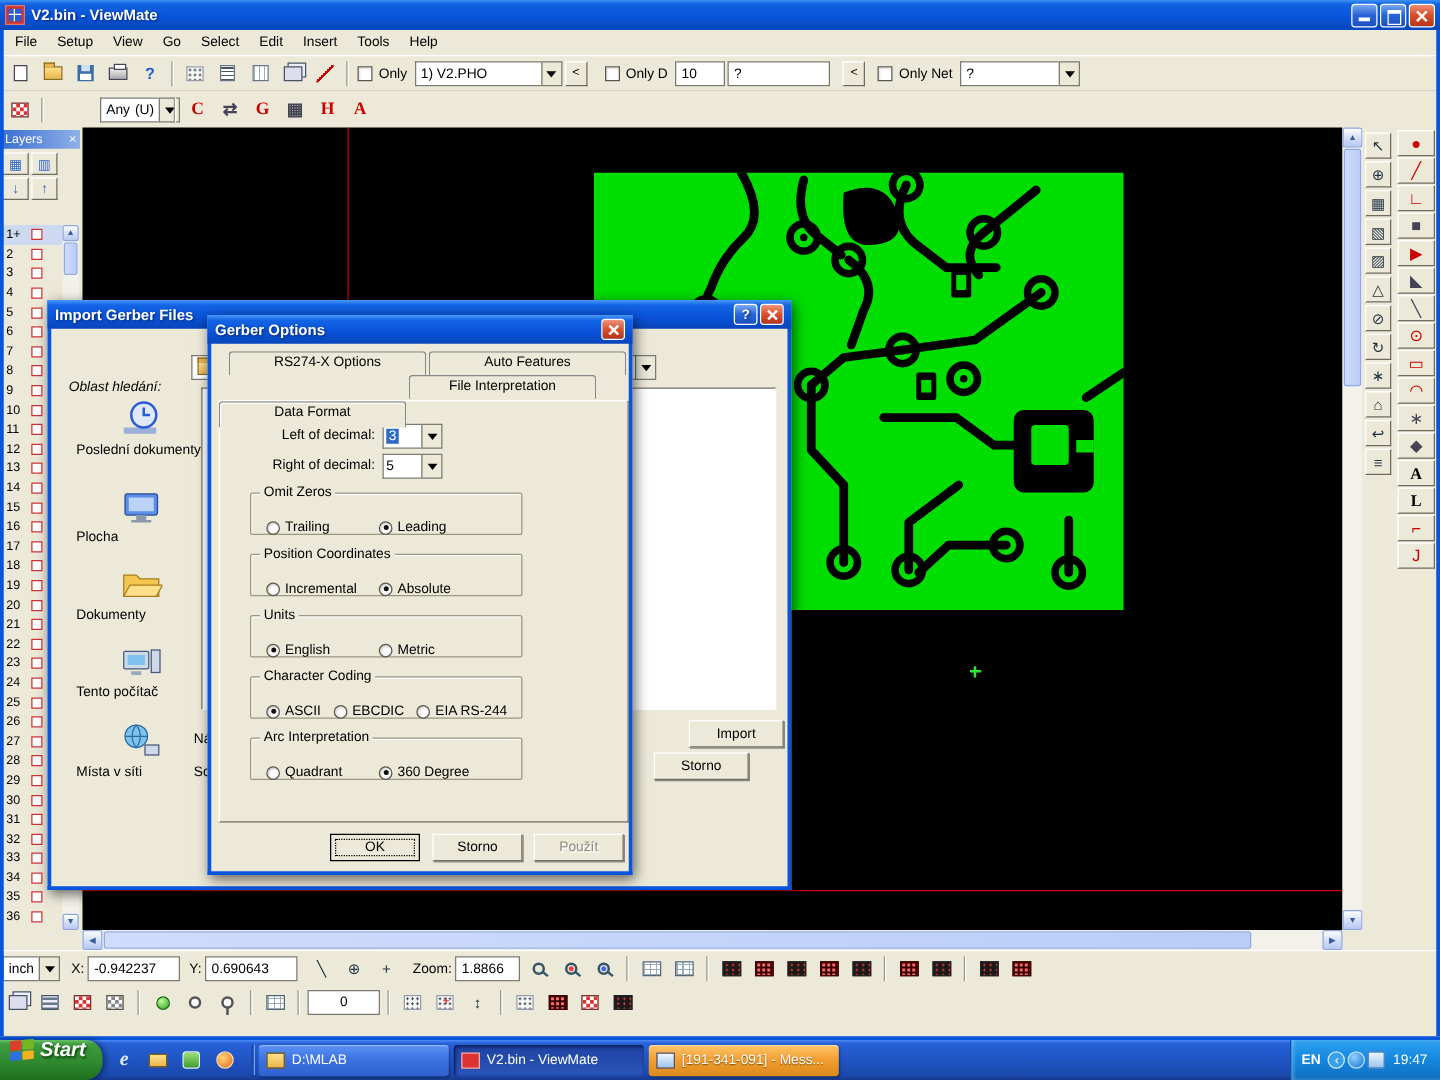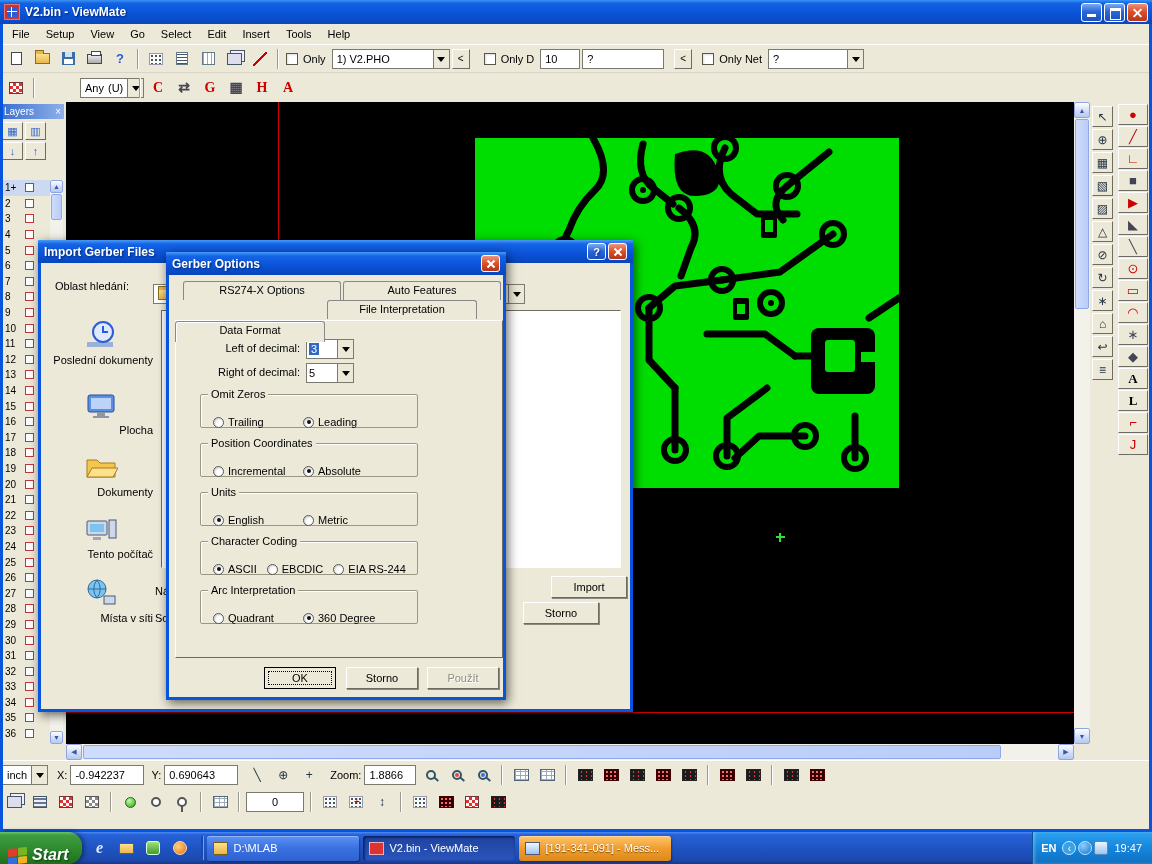--- a/index.html
+++ b/index.html
@@ -137,21 +137,21 @@
  text-shadow:1px 1px 2px #002a7c;background:linear-gradient(180deg,#4a9af8 0%,#1464e6 18%,#0a52d8 60%,#0845bb 100%);}
 .dlg-btns{margin-left:auto;display:flex;gap:2px;}
 .dlg-help{width:19px;height:17px;border-radius:3px;border:1px solid #fff;color:#fff;display:flex;align-items:center;justify-content:center;
  font-weight:bold;font-size:11px;background:linear-gradient(180deg,#7ba9f0,#2a66d9 50%,#1c50bd);}
 .dlg-close{width:19px;height:17px;border-radius:3px;border:1px solid #fff;position:relative;
  background:linear-gradient(180deg,#f0947c,#dc4f28 50%,#b23418);}
 .dlg-close::before,.dlg-close::after{content:"";position:absolute;width:10px;height:2px;background:#fff;left:4px;top:7px;}
 .dlg-close::before{transform:rotate(45deg);}
 .dlg-close::after{transform:rotate(-45deg);}
 .sunken{background:#fff;border:1px solid;border-color:#6e6c61 #fff #fff #6e6c61;}
-.place{position:absolute;left:8px;width:104px;text-align:right;line-height:12px;}
+.place{position:absolute;left:20px;width:104px;text-align:left;line-height:12px;}
 .place svg{display:block;margin:0 auto 2px;}
 .btn{position:absolute;width:76px;height:22px;background:#ECE9D8;border:1px solid;border-color:#fff #6e6c61 #6e6c61 #fff;
  display:flex;align-items:center;justify-content:center;box-shadow:1px 1px 0 #8a887c;}
 .btn.default{border:1px solid #000;box-shadow:none;}
 .btn.default::after{content:"";position:absolute;inset:3px;border:1px dotted #000;}
 .btn.disabled{color:#8f8d82;text-shadow:1px 1px 0 #fff;}
 
 
 .tabs1,.tabs2{position:absolute;display:flex;}
 .tab{height:19px;padding:2px 3px;background:#ECE9D8;border:1px solid #888;border-bottom:none;border-radius:3px 3px 0 0;
@@ -169,21 +169,21 @@
 .glabel{position:absolute;top:-7px;left:7px;background:#ECE9D8;padding:0 3px;}
 .opts{position:absolute;left:12px;top:9px;right:2px;display:flex;gap:6px;align-items:center;margin-top:12px;}
 .opt{display:flex;align-items:center;gap:4px;min-width:84px;flex:none;}
 .g3 .opt{min-width:0;margin-right:4px;}
 .rad{width:11px;height:11px;border-radius:50%;background:#fff;border:1px solid #58564d;box-shadow:inset 1px 1px 2px #0003;position:relative;flex:none;}
 .rad.on::after{content:"";position:absolute;left:2.5px;top:2.5px;width:4px;height:4px;border-radius:50%;background:#111;}
 
 
 .taskbar{left:0;top:832px;width:1152px;height:32px;z-index:40;display:flex;align-items:center;
  background:linear-gradient(180deg,#4b8af5 0%,#2862d8 8%,#2157c8 40%,#1b48ad 88%,#15398c 100%);}
-.start{height:32px;flex:none;border-radius:0 14px 14px 0;display:flex;align-items:flex-end;gap:5px;padding:0 14px 0 8px;
+.start{height:32px;flex:none;border-radius:0 14px 14px 0;display:flex;align-items:flex-start;gap:5px;padding:0 14px 0 8px;
  color:#fff;font-weight:bold;font-style:italic;font-size:16px;text-shadow:1px 1px 2px #073f07;
  background:linear-gradient(180deg,#6bc26b 0%,#3f9c3f 10%,#2f8a2f 55%,#1f6f1f 100%);box-shadow:2px 0 5px #0007;}
 .flag{width:19px;height:16px;display:grid;grid-template:1fr 1fr/1fr 1fr;gap:1px;transform:skewY(-6deg);}
 .flag i{border-radius:1px;}
 .ql{display:flex;gap:5px;margin:0 6px;}
 .qbtn{width:22px;height:22px;display:flex;align-items:center;justify-content:center;}
 .k-ie{color:#dceaff;font-family:"Liberation Serif",serif;font-style:italic;font-weight:bold;font-size:16px;}
 .k-foldq{width:15px;height:11px;background:linear-gradient(#ffe08a,#e8b64c);border:1px solid #7a5d10;border-radius:1px;}
 .k-grn{width:14px;height:14px;background:linear-gradient(#9fe07a,#3f9c2f);border-radius:3px;border:1px solid #dfd;}
 .k-fire{width:14px;height:14px;border-radius:50%;background:radial-gradient(circle at 35% 35%,#ffd27a,#e86a1a);border:1px solid #fda;}
@@ -852,21 +852,21 @@
 <div class="frm abs" style="left:0;top:829px;width:1152px;height:3px;"></div>
 
 <div class="dlg" style="left:38px;top:240px;width:595px;height:472px;z-index:20;">
   <div class="dlg-title">
     <span>Import Gerber Files</span>
     <span class="dlg-btns">
       <span class="dlg-help">?</span>
       <span class="dlg-close"></span>
     </span>
   </div>
-  <span class="abs" style="left:14px;top:40px;">Oblast hledání:</span>
+  <span class="abs" style="left:14px;top:64px;font-style:italic;">Oblast hledání:</span>
   <span class="combo abs" style="left:112px;top:44px;width:372px;">
     <span class="val">
         <i class="ki k-folder"></i>
       </span>
     <span class="cbtn">
         <span class="tri"></span>
       </span>
   </span>
 
   <div class="place" style="top:78px;">

